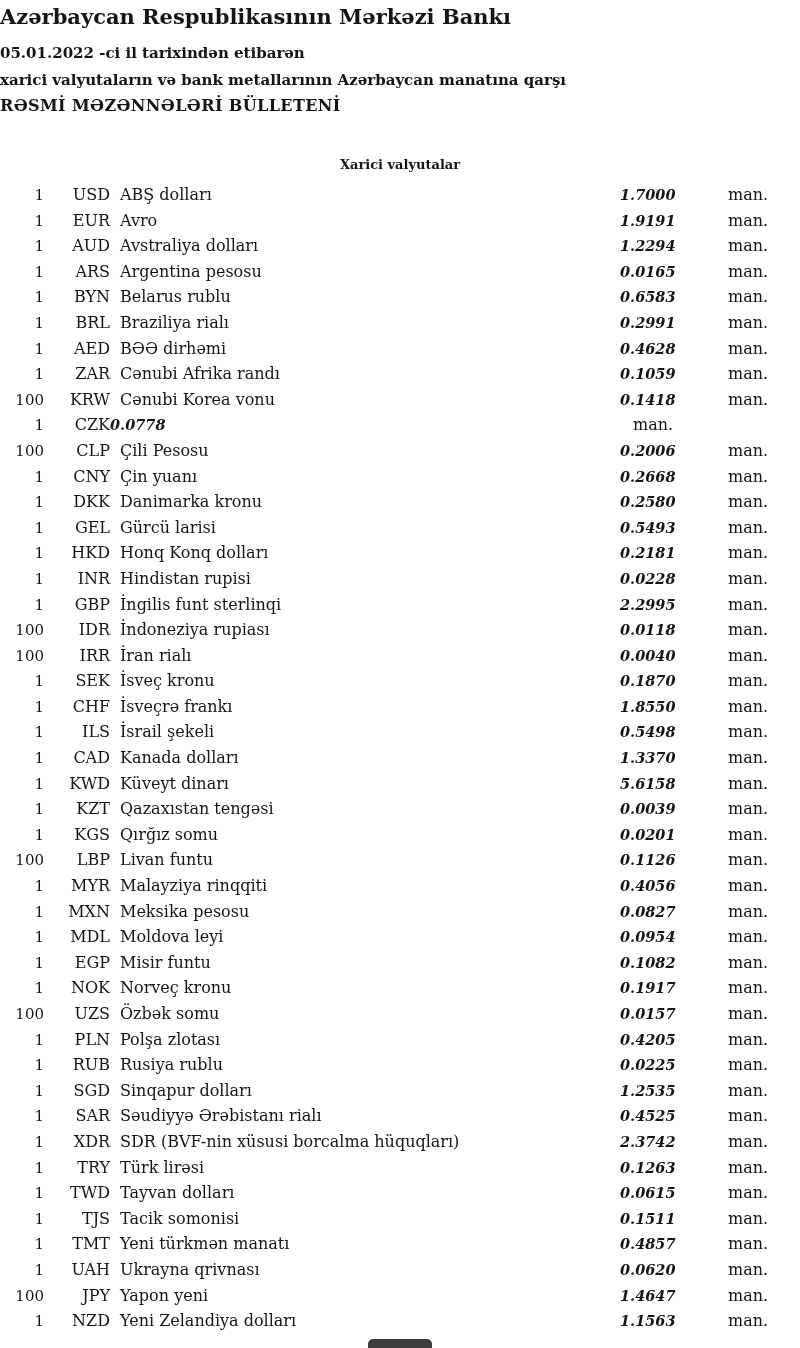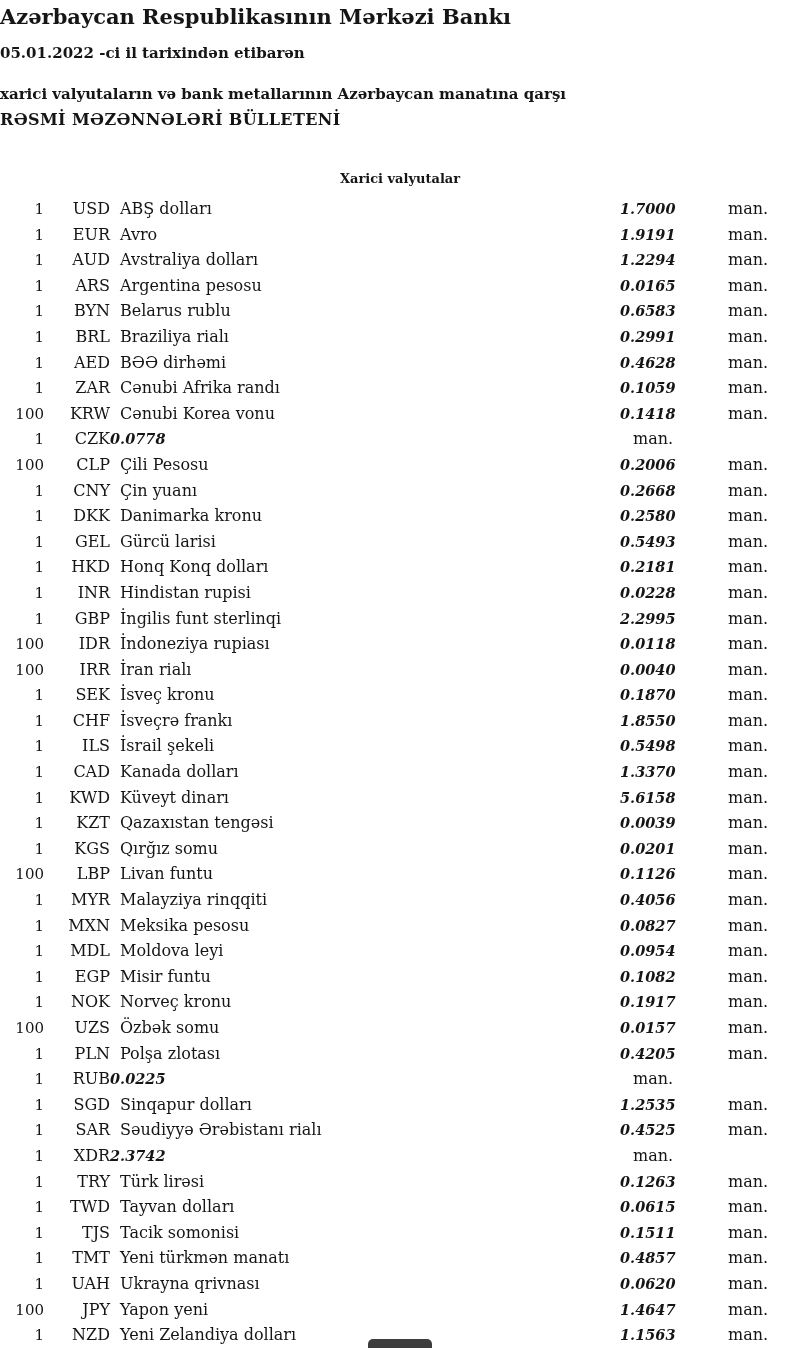--- a/index.html
+++ b/index.html
@@ -14,21 +14,21 @@
   }
   .page { width: 100%; height: 100%; position: relative; }
 
   .header { text-align: left; padding-top: 4px; }
   .title {
     font-size: 21px;
     font-weight: bold;
     margin-bottom: 15px;
   }
   .sub { font-weight: bold; }
-  .sub1 { font-size: 15px; margin-bottom: 23px; }
+  .sub1 { font-size: 15px; margin-bottom: 9px; }
   .sub2 { font-size: 15px; margin-bottom: 7px; }
   .sub3 { font-size: 16px; letter-spacing: 0.4px; }
 
   .section-title {
     text-align: center;
     font-size: 13px;
     font-weight: bold;
     margin-top: 42px;
     margin-bottom: 10px;
   }
@@ -344,20 +344,21 @@
     <span class="qty">1</span>
     <span class="code">PLN</span>
     <span class="name">Polşa zlotası</span>
     <span class="rate">0.4205</span>
     <span class="unit">man.</span>
   </div>
 
   <div class="row">
     <span class="qty">1</span>
     <span class="code">RUB</span>
+    <span class="name">Rusiya rublu</span>
     <span class="rate">0.0225</span>
     <span class="unit">man.</span>
   </div>
 
   <div class="row">
     <span class="qty">1</span>
     <span class="code">SGD</span>
     <span class="name">Sinqapur dolları</span>
     <span class="rate">1.2535</span>
     <span class="unit">man.</span>
@@ -367,20 +368,21 @@
     <span class="qty">1</span>
     <span class="code">SAR</span>
     <span class="name">Səudiyyə Ərəbistanı rialı</span>
     <span class="rate">0.4525</span>
     <span class="unit">man.</span>
   </div>
 
   <div class="row">
     <span class="qty">1</span>
     <span class="code">XDR</span>
+    <span class="name">SDR (BVF-nin xüsusi borcalma hüquqları)</span>
     <span class="rate">2.3742</span>
     <span class="unit">man.</span>
   </div>
 
   <div class="row">
     <span class="qty">1</span>
     <span class="code">TRY</span>
     <span class="name">Türk lirəsi</span>
     <span class="rate">0.1263</span>
     <span class="unit">man.</span>

